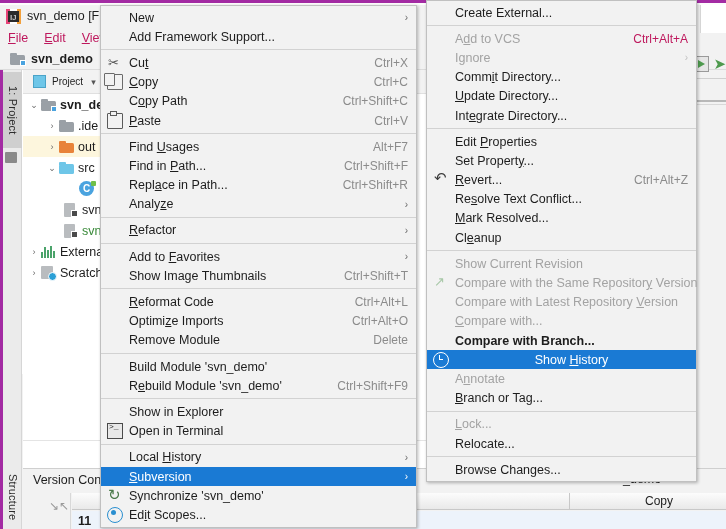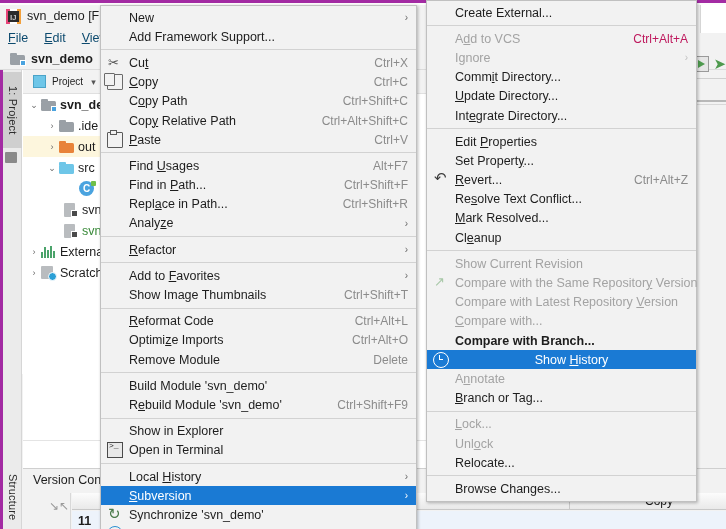--- a/index.html
+++ b/index.html
@@ -21,21 +21,21 @@
   .titlebar {
     position:absolute; left:0; top:5px; width:726px; height:22px;
     background:#f2f2f2; display:flex; align-items:center; padding-left:6px;
   }
   .title-text { font-size:12.5px; color:#1d1d1d; margin-left:6px; white-space:nowrap; }
 
   .menubar {
     position:absolute; left:0; top:27px; width:726px; height:21px;
     background:#f2f2f2; display:flex; align-items:center; padding-left:8px; gap:16px;
   }
-  .menubar span { font-size:12.5px; color:#0c4a6e; }
+  .menubar span { font-size:12.5px; color:#be185d; }
 
   .breadcrumb {
     position:absolute; left:0; top:48px; width:726px; height:22px;
     background:#f2f2f2; display:flex; align-items:center; padding-left:10px;
     border-bottom:1px solid #dcdcdc;
   }
   .bc-name { font-weight:bold; font-size:12.5px; margin-left:6px; }
   .bc-sep { color:#8a8a8a; margin-left:7px; font-size:12px; }
 
   
@@ -342,24 +342,20 @@
       <div class="mi">
         <span class="mico ico-copy"></span>
         <span class="label"><u>C</u>opy</span>
         <span class="accel">Ctrl+C</span>
       </div>
       <div class="mi">
         <span class="label">C<u>o</u>py Path</span>
         <span class="accel">Ctrl+Shift+C</span>
       </div>
       <div class="mi">
-        <span class="label">Cop<u>y</u> Relative Path</span>
-        <span class="accel">Ctrl+Alt+Shift+C</span>
-      </div>
-      <div class="mi">
         <span class="mico ico-paste"></span>
         <span class="label"><u>P</u>aste</span>
         <span class="accel">Ctrl+V</span>
       </div>
       <div class="msep"></div>
       <div class="mi">
         <span class="label">Find <u>U</u>sages</span>
         <span class="accel">Alt+F7</span>
       </div>
       <div class="mi">
@@ -503,23 +499,20 @@
       <div class="mi disabled">
         <span class="label">A<u>n</u>notate</span>
       </div>
       <div class="mi">
         <span class="label"><u>B</u>ranch or Tag...</span>
       </div>
       <div class="msep"></div>
       <div class="mi disabled">
         <span class="label"><u>L</u>ock...</span>
       </div>
-      <div class="mi disabled">
-        <span class="label">Unl<u>o</u>ck</span>
-      </div>
       <div class="mi">
         <span class="label">Relocate...</span>
       </div>
       <div class="msep"></div>
       <div class="mi">
         <span class="label">Browse Changes...</span>
       </div>
     </div>
 
 </div>

